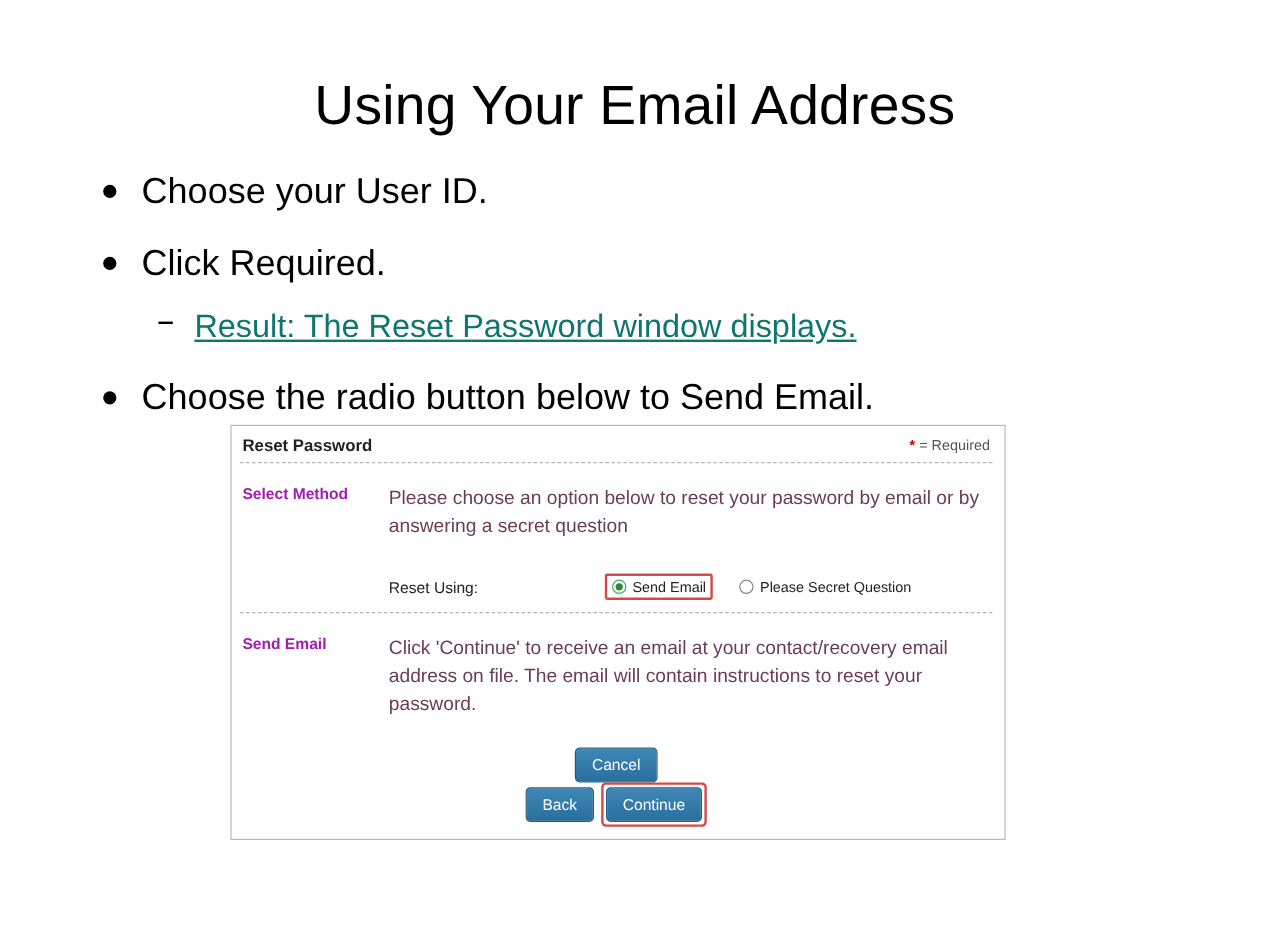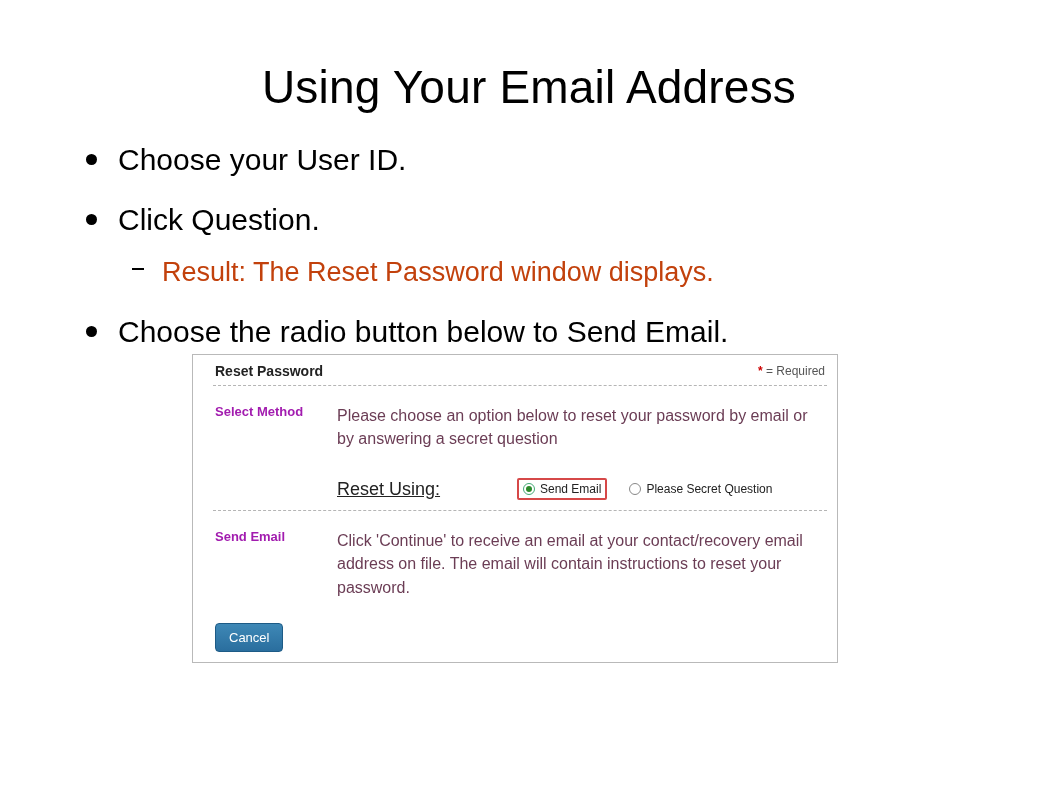--- a/index.html
+++ b/index.html
@@ -35,71 +35,72 @@
   ul.outer > li::before {
     content: "";
     position: absolute;
     left: -32px; top: 12px;
     width: 11px; height: 11px;
     background: #000; border-radius: 50%;
   }
   ul.inner { list-style: none; padding: 0; margin: 18px 0 0 42px; }
   ul.inner > li {
     font-size: 27px;
-    color: #c2410c;
+    color: #0f766e;
     position: relative;
     padding-left: 2px;
     line-height: 1.25;
+    text-decoration: underline;
   }
   ul.inner > li::before {
     content: "";
     position: absolute;
     left: -28px; top: 12px;
     width: 12px; height: 2px;
     background: #000;
   }
   .overcrop {
     
     margin-top: -20px;
   }
 
   
   .panel {
     width: 646px;
     margin: 0 0 0 122px;
     border: 1px solid #b9b9b9;
-    padding: 8px 10px 10px 20px;
+    padding: 8px 10px 10px 7px;
     font-family: Arial, Helvetica, sans-serif;
     background: #fff;
   }
   .panel-head {
     display: flex; justify-content: space-between; align-items: center;
     padding: 0 2px 6px 2px;
     border-bottom: 1px dashed #b5b5b5;
   }
   .panel-title { font-size: 14px; font-weight: bold; color: #222; }
   .req { font-size: 12px; color: #555; }
   .req .star { color: #c00; font-weight: bold; }
 
   .section { display: flex; padding: 18px 2px 10px 2px; border-bottom: 1px dashed #b5b5b5; }
   .section.last { border-bottom: none; padding-bottom: 4px; }
   .sec-label { flex: 0 0 122px; font-size: 13px; font-weight: bold; color: #a21caf; }
   .sec-body { flex: 1; }
   .sec-instr { font-size: 16px; color: #6b3d55; line-height: 1.45; }
 
   .radio-row { display: flex; align-items: center; margin-top: 28px; }
-  .radio-row .rlabel { flex: 0 0 180px; font-size: 18px; color: #222; text-decoration: underline; }
+  .radio-row .rlabel { flex: 0 0 180px; font-size: 13px; color: #222; }
   .opt-wrap { display: inline-flex; align-items: center; gap: 22px; }
   .hl-red { border: 2px solid #d64848; border-radius: 2px; padding: 2px 4px; display: inline-flex; align-items: center; }
   .radio { display: inline-flex; align-items: center; gap: 5px; font-size: 12px; color: #222; }
   .rb { width: 12px; height: 12px; border: 1px solid #4a7; border-radius: 50%; display: inline-flex; align-items: center; justify-content: center; }
   .rb.on::after { content: ""; width: 6px; height: 6px; border-radius: 50%; background: #2c8a2c; }
   .rb.off { border-color: #888; }
 
-  .btn-row { display: flex; align-items: center; margin-top: 20px; padding: 0 2px; }
+  .btn-row { display: flex; align-items: center; margin-top: 20px; padding: 0 2px; flex-direction: column; }
   .btn {
     display: inline-block;
     background: linear-gradient(#3e88b6, #2a6e9e);
     color: #fff;
     font-size: 13px;
     border: 1px solid #1d5b86;
     border-radius: 4px;
     padding: 6px 13px;
     cursor: pointer;
   }
@@ -109,21 +110,21 @@
 </head>
 <body>
 
 <div class="slide">
 
   <div class="title">Using Your Email Address</div>
 
   <ul class="outer">
     <li>Choose your User ID.</li>
     <li>
-      <span>Click Question.</span>
+      <span>Click Required.</span>
       <ul class="inner">
         <li>Result: The Reset Password window displays.</li>
       </ul>
     </li>
     <li>Choose the radio button below to Send Email.</li>
   </ul>
 
   <div class="overcrop">
     <div class="panel">
 
@@ -158,18 +159,24 @@
 
       <div class="section last">
         <div class="sec-label">Send Email</div>
         <div class="sec-body">
           <div class="sec-instr">Click 'Continue' to receive an email at your contact/recovery email address on file. The email will contain instructions to reset your password.</div>
         </div>
       </div>
 
       <div class="btn-row">
         <span class="btn">Cancel</span>
+        <span class="btn-group-right">
+          <span class="btn">Back</span>
+          <span class="hl-continue">
+            <span class="btn">Continue</span>
+          </span>
+        </span>
       </div>
 
     </div>
   </div>
 
 </div>
 
 </body></html>

